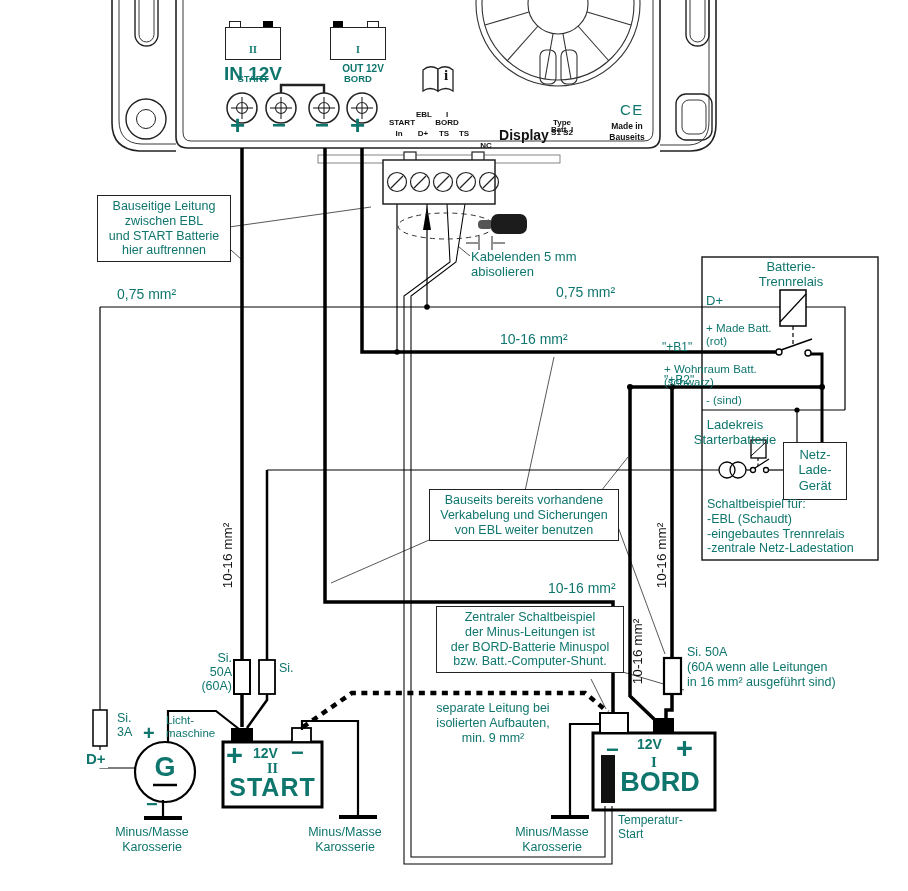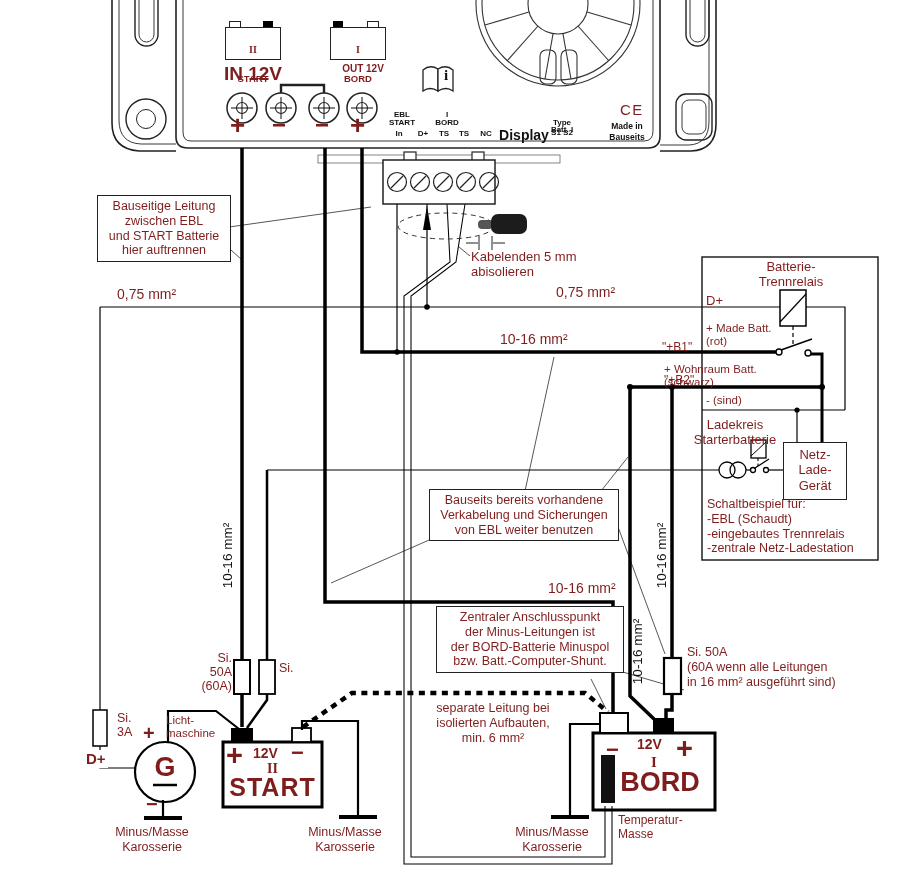--- a/index.html
+++ b/index.html
@@ -1,18 +1,18 @@
 <!DOCTYPE html>
 <html><head>
 <meta charset="utf-8">
 <style>
   html,body{margin:0;padding:0;background:#fff}
   body{width:908px;height:891px;position:relative;font-family:"Liberation Sans",sans-serif;color:#111;overflow:hidden}
   svg{position:absolute;left:0;top:0}
-  .lbl{position:absolute;white-space:pre-line;line-height:1.18;font-size:13px;color:#7f1d1d}
+  .lbl{position:absolute;white-space:pre-line;line-height:1.18;font-size:13px;color:#0f766e}
   .b{font-weight:bold}
   .c{text-align:center}
   .r{text-align:right}
   .box{border:1.4px solid #222;background:#fff;text-align:center;padding:3px 5px;font-size:12.5px}
   .vlabel{position:absolute;width:80px;text-align:center;transform:rotate(-90deg);transform-origin:center;font-size:13.5px;white-space:nowrap}
   .pin{position:absolute;font-size:8px;font-weight:bold;line-height:1;text-align:center;white-space:nowrap}
   .term{position:absolute}
 </style>
 </head>
 <body>
@@ -227,53 +227,53 @@
   <div class="b" style="font-size:9.5px">START</div>
 </div>
 <div class="term" style="left:333px;top:21px;width:10px;height:7px;background:#000"></div>
 <div class="term" style="left:367px;top:21px;width:10px;height:7px;border:1.2px solid #222;background:#fff"></div>
 <div class="lbl c" style="left:330px;top:27px;width:54px;height:31px;border:1.8px solid #222;background:#fff;line-height:1.25">
   <div class="b" style="font-family:'Liberation Serif',serif;font-size:10px">I</div>
   <div class="b" style="font-size:9.5px">BORD</div>
 </div>
 <div class="pin" style="left:439px;top:68px;width:14px;font-size:15px;font-family:'Liberation Serif',serif">i</div>
 
-<div class="pin" style="left:389px;top:111px;width:26px">EBL</div>
+<div class="pin" style="left:411px;top:111px;width:26px">EBL</div>
 <div class="pin" style="left:385px;top:119px;width:34px">START</div>
 <div class="pin" style="left:388px;top:130px;width:22px">In</div>
 <div class="pin" style="left:413px;top:130px;width:20px">D+</div>
 <div class="pin" style="left:439px;top:111px;width:16px">I</div>
 <div class="pin" style="left:432px;top:119px;width:30px">BORD</div>
 <div class="pin" style="left:435px;top:130px;width:18px">TS</div>
 <div class="pin" style="left:455px;top:130px;width:18px">TS</div>
-<div class="pin" style="left:476px;top:130px;width:20px">NC</div>
+<div class="pin" style="left:476px;top:142px;width:20px">NC</div>
 <div class="pin" style="left:496px;top:128px;width:56px;font-size:14px">Display</div>
 <div class="pin" style="left:545px;top:126px;width:34px">Batt. I</div>
 <div class="pin" style="left:547px;top:119px;width:30px">Type</div>
 <div class="pin" style="left:544px;top:129px;width:36px">S1 S2</div>
 <div class="lbl" style="left:620px;top:101px;font-size:15px;letter-spacing:1.5px">CE</div>
 <div class="pin c" style="left:600px;top:121px;width:54px;font-size:8.5px;line-height:1.25;white-space:pre-line">Made in
 Bauseits</div>
 
 <div class="lbl box" style="left:97px;top:195px;width:122px">Bauseitige Leitung
 zwischen EBL
 und START Batterie
 hier auftrennen</div>
 <div class="lbl" style="left:471px;top:249px">Kabelenden 5 mm
 abisolieren</div>
 <div class="lbl box" style="left:429px;top:489px;width:178px">Bauseits bereits vorhandene
 Verkabelung und Sicherungen
 von EBL weiter benutzen</div>
-<div class="lbl box" style="left:436px;top:606px;width:176px">Zentraler Anschlusspunkt
+<div class="lbl box" style="left:436px;top:606px;width:176px">Zentraler Schaltbeispiel
 der Minus-Leitungen ist
 der BORD-Batterie Minuspol
 bzw. Batt.-Computer-Shunt.</div>
 <div class="lbl c" style="left:426px;top:701px;width:134px;font-size:12.5px">separate Leitung bei
 isolierten Aufbauten,
-min. 6 mm²</div>
+min. 9 mm²</div>
 
 <div class="lbl" style="left:117px;top:286px;font-size:14px">0,75 mm²</div>
 <div class="lbl" style="left:556px;top:284px;font-size:14px">0,75 mm²</div>
 <div class="lbl" style="left:500px;top:331px;font-size:14px">10-16 mm²</div>
 <div class="lbl" style="left:548px;top:580px;font-size:14px">10-16 mm²</div>
 <div class="vlabel" style="left:187px;top:548px">10-16 mm²</div>
 <div class="vlabel" style="left:597px;top:644px">10-16 mm²</div>
 <div class="vlabel" style="left:621px;top:548px">10-16 mm²</div>
 <div class="lbl" style="left:662px;top:340px;font-size:12px">"+B1"</div>
 <div class="lbl" style="left:664px;top:373px;font-size:12px">"+B2"</div>
@@ -326,13 +326,13 @@
 <div class="lbl b c" style="left:605px;top:767px;width:110px;font-size:27px">BORD</div>
 
 <div class="lbl c" style="left:102px;top:825px;width:100px;font-size:12.5px">Minus/Masse
 Karosserie</div>
 <div class="lbl c" style="left:295px;top:825px;width:100px;font-size:12.5px">Minus/Masse
 Karosserie</div>
 <div class="lbl c" style="left:502px;top:825px;width:100px;font-size:12.5px">Minus/Masse
 Karosserie</div>
 
 <div class="lbl" style="left:618px;top:813px;font-size:12px;line-height:1.2">Temperatur-
-Masse</div>
+Start</div>
 
 </body></html>

